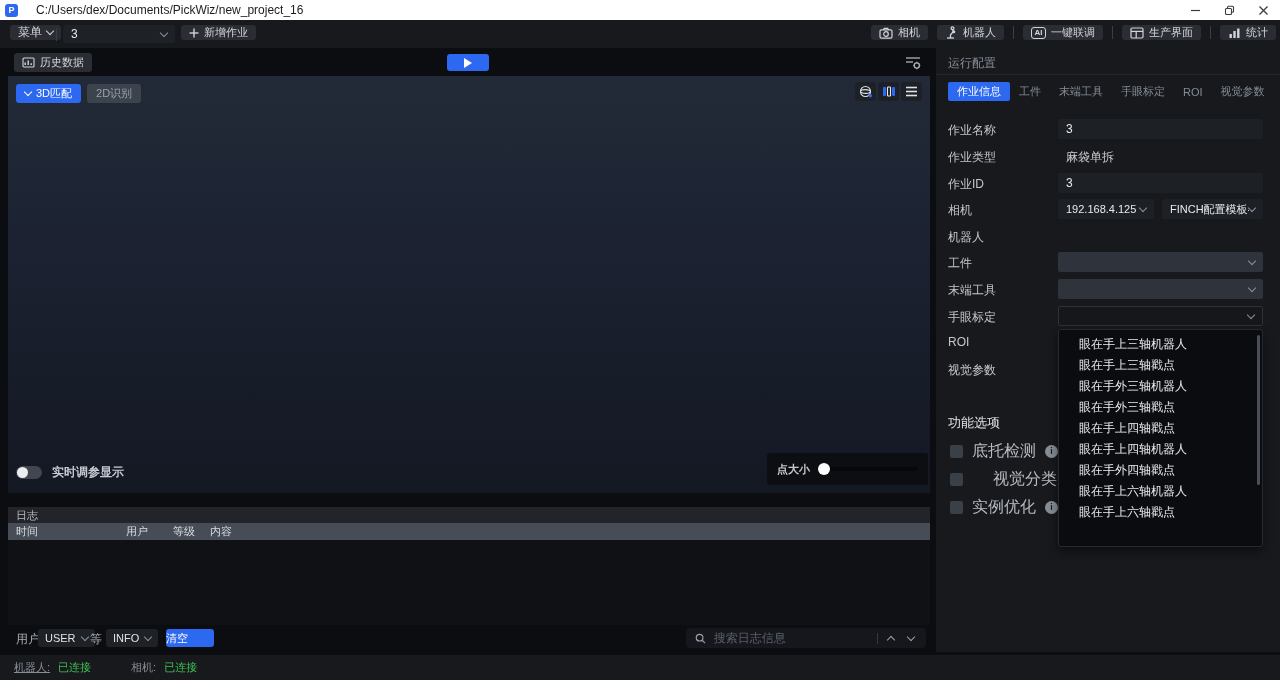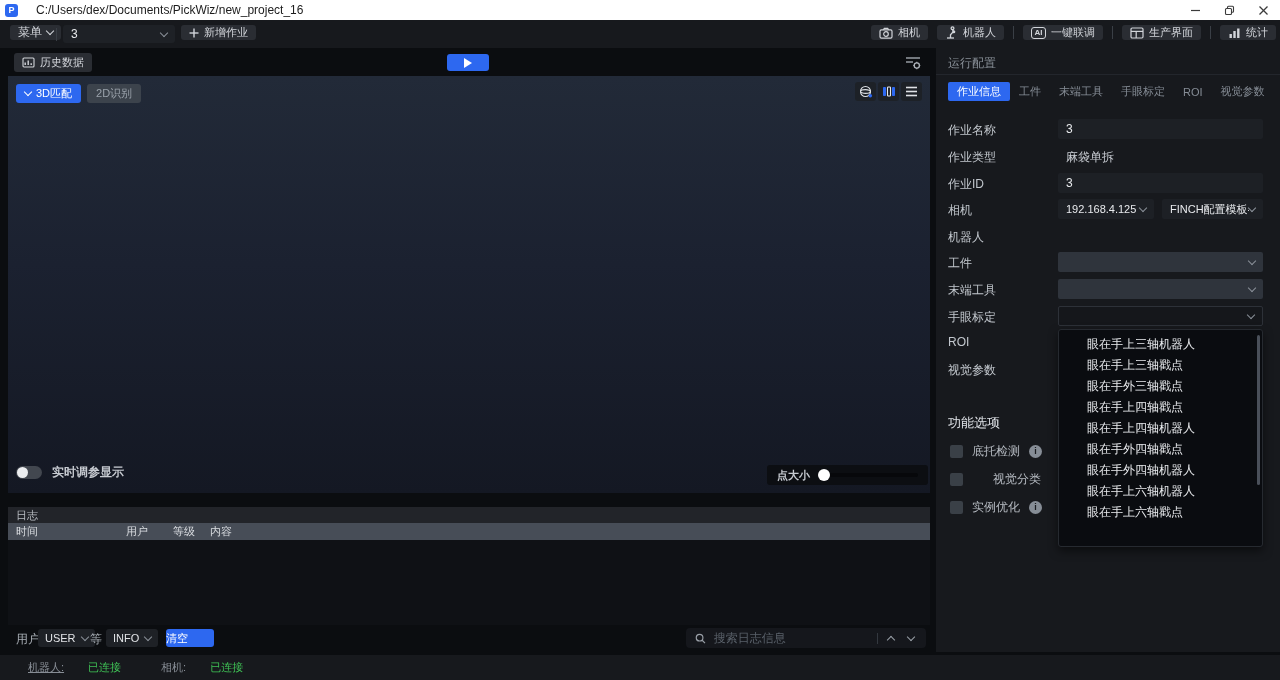--- a/index.html
+++ b/index.html
@@ -53,21 +53,21 @@
     padding:0 9px; cursor:pointer; }
   .pill.active { background:#2d68f0; color:#fff; }
   .pill.idle { background:#3c434c; color:#9aa2ab; }
   .vp-icons { position:absolute; right:8px; top:6px; display:flex; gap:2px; }
   .vp-icon { width:21px; height:19px; background:#1d2127; border-radius:3px; display:flex;
     align-items:center; justify-content:center; color:#dfe2e6; cursor:pointer; }
   .vp-bottom-left { position:absolute; left:8px; bottom:12px; display:flex; align-items:center; gap:10px; }
   .toggle { width:26px; height:13px; border-radius:7px; background:#42474f; position:relative; cursor:pointer; }
   .toggle .knob { position:absolute; left:1px; top:1px; width:11px; height:11px; border-radius:50%; background:#eceef0; }
   .vp-label { font-size:12px; color:#c6cad0;font-weight:bold; }
-  .point-size { position:absolute; right:2px; bottom:8px; height:20px; background:#0c0e12; border-radius:3px;
+  .point-size { position:absolute; right:2px; bottom:8px; height:32px; background:#0c0e12; border-radius:3px;
     display:flex; align-items:center; gap:8px; padding:0 10px; }
   .slider-track { width:100px; height:4px; border-radius:2px; background:#07080b; position:relative; cursor:pointer; }
   .slider-knob { position:absolute; left:0px; top:-4px; width:12px; height:12px; border-radius:50%; background:#ffffff; }
 
   
   .log-title { position:absolute; left:8px; top:507px; width:922px; height:16px; background:#222429;
     font-size:11px; color:#b8bcc2; display:flex; align-items:center; padding-left:8px; }
   .log-header { position:absolute; left:8px; top:523px; width:922px; height:17px; background:#474d57;
     font-size:11px; color:#dadde1; display:flex; align-items:center; }
   .log-header span:nth-child(1){ padding-left:8px; width:118px; }
@@ -86,21 +86,21 @@
   .search-box input { flex:1; background:transparent; border:none; outline:none; color:#cfd3d8; font-size:12px;
     font-family:inherit; }
   .search-box input::placeholder { color:#596069; }
   .search-div { width:1px; height:11px; background:#33383f; }
   .search-nav { color:#9aa0a8; width:14px; display:flex; justify-content:center; cursor:pointer; }
 
   
   .statusbar { position:absolute; left:0; top:655px; width:1280px; height:25px; background:#17191d;
     display:flex; align-items:center; font-size:11px; }
   .sb-label { color:#878d95; }
-  .sb-val { color:#3fc155; margin-left:24px; }
+  .sb-val { color:#3fc155; margin-left:8px; }
 
   
   .config { position:absolute; left:936px; top:48px; width:344px; height:604px; background:#17191d; }
   .cfg-title { position:absolute; left:12px; top:7px; font-size:12px; color:#8a9199; }
   .cfg-divider { position:absolute; left:0; top:26px; width:344px; height:1px; background:#23262c; }
   .cfg-tabs { position:absolute; left:12px; top:34px; width:320px; height:19px; display:flex;
     align-items:center; justify-content:space-between; }
   .cfg-tab { font-size:11px; color:#868d96; height:19px; display:flex; align-items:center; padding:0 9px;
     border-radius:2px; cursor:pointer; white-space:nowrap; }
   .cfg-tab.active { background:#2d68f0; color:#ffffff; }
@@ -110,29 +110,29 @@
     border:none; border-radius:2px; color:#e8eaed; font-size:12px; padding:0 8px; font-family:inherit; outline:none; }
   .ftext { position:absolute; left:130px; top:3px; font-size:12px; color:#c8ccd2; }
   .fdd { position:absolute; top:0; height:20px; background:#1d2025; border-radius:2px; color:#e8eaed;
     font-size:11px; display:flex; align-items:center; padding:0 8px; cursor:pointer; }
   .fdd .chv { margin-left:auto; color:#8a9099; }
   .fdd.light { background:#2f343c; }
   .fdd.open { background:#15171b; border:1px solid #2d3138; }
 
   
   .dd-menu { position:absolute; left:122px; top:281px; width:205px; height:218px; background:#0a0c10;
-    border:1px solid #262a30; border-radius:3px; z-index:10; padding:4px 16px; box-shadow:0 4px 10px rgba(0,0,0,.5); }
+    border:1px solid #262a30; border-radius:3px; z-index:10; padding:4px 8px; box-shadow:0 4px 10px rgba(0,0,0,.5); }
   .dd-item { height:21px; display:flex; align-items:center; padding-left:12px; font-size:12px; color:#e8eaed; cursor:pointer; }
   .dd-scroll { position:absolute; right:2px; top:5px; width:3px; height:150px; background:#4a505a; border-radius:2px; }
 
   
   .feat-title { position:absolute; left:12px; top:366px; font-size:13px; font-weight:500; color:#e0e3e8; }
   .feat-row { position:absolute; left:14px; height:14px; display:flex; align-items:center; gap:9px; }
   .cbx { width:13px; height:13px; border-radius:2px; background:#3a4047; cursor:pointer; }
-  .feat-label { font-size:12px; color:#b6bbc2; }
+  .feat-label { font-size:16px; color:#b6bbc2; }
   .info { width:13px; height:13px; border-radius:50%; background:#868d96; color:#1a1c20; font-size:9px;
     font-weight:bold; display:flex; align-items:center; justify-content:center; cursor:pointer; }
 </style>
 </head>
 <body>
 
 <div id="app">
 
   <div class="titlebar">
     <div class="app-icon">
@@ -326,21 +326,21 @@
       <span class="search-nav">
           <span class="chv up"></span>
         </span>
       <span class="search-nav">
           <span class="chv"></span>
         </span>
     </div>
   </div>
 
   <div class="statusbar">
-    <span class="sb-label" style="margin-left:28px;text-decoration:underline;">机器人:</span>
+    <span class="sb-label" style="margin-left:14px;text-decoration:underline;">机器人:</span>
     <span class="sb-val">已连接</span>
     <span class="sb-label" style="margin-left:40px;">相机:</span>
     <span class="sb-val">已连接</span>
   </div>
 
   <div class="config">
     <div class="cfg-title">运行配置</div>
     <div class="cfg-divider"></div>
 
     <div class="cfg-tabs">
@@ -420,25 +420,25 @@
       <span class="flabel">ROI</span>
     </div>
 
     <div class="frow" style="top:311px;">
       <span class="flabel">视觉参数</span>
     </div>
 
     <div class="dd-menu">
       <div class="dd-item">眼在手上三轴机器人</div>
       <div class="dd-item">眼在手上三轴戳点</div>
+      <div class="dd-item">眼在手外三轴机器人</div>
       <div class="dd-item">眼在手外三轴戳点</div>
       <div class="dd-item">眼在手上四轴戳点</div>
       <div class="dd-item">眼在手上四轴机器人</div>
       <div class="dd-item">眼在手外四轴戳点</div>
-      <div class="dd-item">眼在手外四轴机器人</div>
       <div class="dd-item">眼在手上六轴机器人</div>
       <div class="dd-item">眼在手上六轴戳点</div>
       <div class="dd-scroll"></div>
     </div>
 
     <div class="feat-title">功能选项</div>
     <div class="feat-row" style="top:396px;">
       <div class="cbx"></div>
       <span class="feat-label">底托检测</span>
       <span class="info">i</span>

